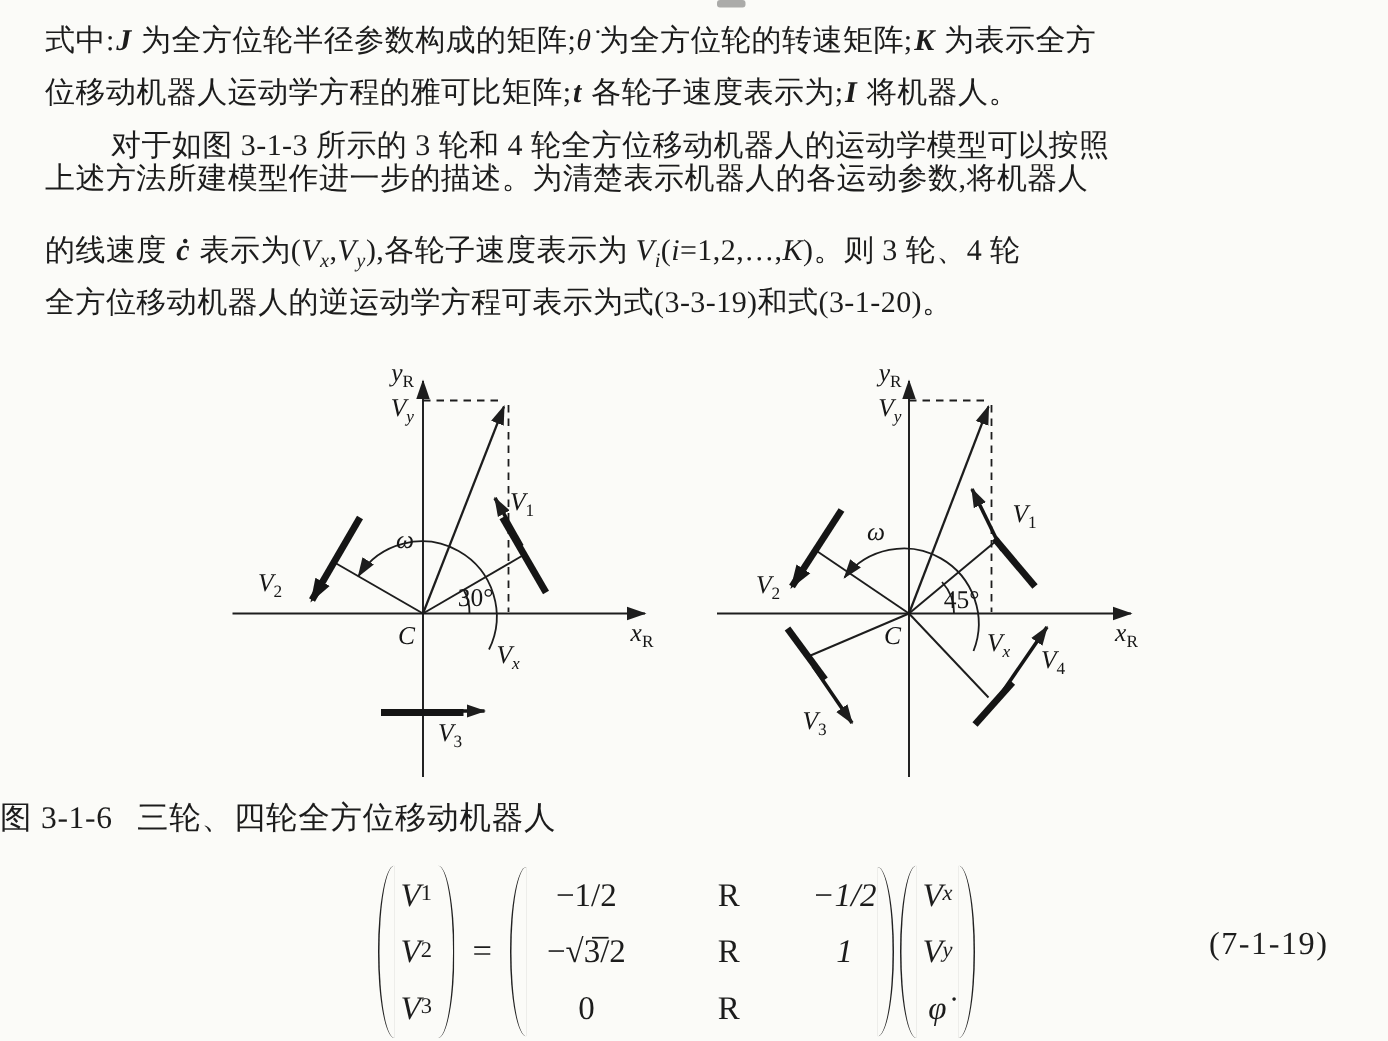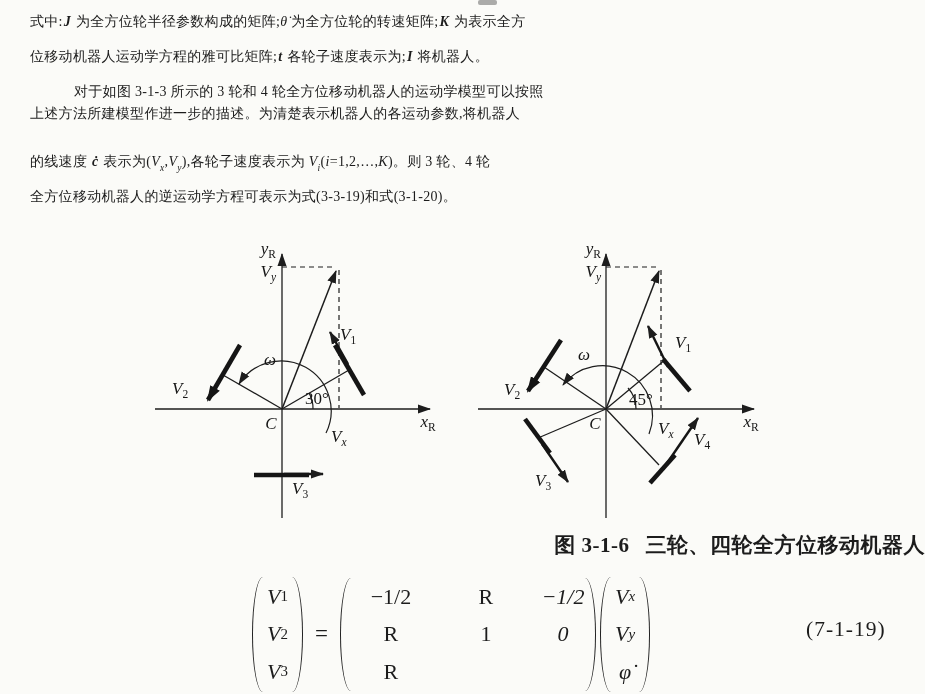--- a/index.html
+++ b/index.html
@@ -2,37 +2,37 @@
 <html><head>
 <meta charset="utf-8">
 <style>
   html,body{margin:0;padding:0;}
   body{
     width:925px;height:694px;position:relative;overflow:hidden;
     background:#fbfbf8;color:#1c1c1c;
     font-family:"Liberation Serif","DejaVu Serif",serif;
   }
   .page{position:absolute;inset:0;}
-  .tline{position:absolute;left:30px;width:885px;font-size:14px;
+  .tline{position:absolute;left:30px;width:885px;font-size:20px;
          letter-spacing:.3px;white-space:nowrap;}
   .indent{left:74px;}
   .bi{font-weight:bold;font-style:italic;margin:0 1px;}
   .it{font-style:italic;}
   .ss{font-size:68%;font-style:italic;vertical-align:-5px;}
   .artifact{position:absolute;left:478px;top:0;width:19px;height:5px;
             background:#4a4a4a;opacity:.45;border-radius:2px;}
   .fig{position:absolute;}
   .figL{left:140px;top:236px;}
   .figR{left:468px;top:236px;}
   .svglab{font-style:italic;font-size:17px;fill:#161616;
           font-family:"Liberation Serif","DejaVu Serif",serif;}
   .svgsub{font-size:11.5px;}
   .upright{font-style:normal;}
-  .caption{position:absolute;top:531px;left:0;width:925px;text-align:right;
-           font-size:21px;letter-spacing:.5px;font-weight:bold;}
+  .caption{position:absolute;top:531px;left:0;width:925px;text-align:left;
+           font-size:21px;letter-spacing:.5px;}
   .caption .cap-label{margin-right:16px;}
   .eq{position:absolute;left:252px;top:577px;display:flex;align-items:center;}
   .pl,.pr{width:10px;align-self:stretch;}
   .pl{border-left:1.7px solid #222;border-radius:100% 0 0 100% / 50% 0 0 50%;}
   .pr{border-right:1.7px solid #222;border-radius:0 100% 100% 0 / 0 50% 50% 0;}
   .cvec{display:flex;align-items:stretch;}
   .col{display:flex;flex-direction:column;justify-content:space-around;padding:1px 4px;}
   .mcell{height:37.5px;display:flex;align-items:center;justify-content:center;
          font-size:22px;}
   .mat-grid{display:grid;grid-template-columns:80px 110px 44px;align-content:space-around;}
@@ -174,20 +174,21 @@
       </div>
       <div class="pr"></div>
     </div>
     <span class="eqs">=</span>
     <div class="cvec">
       <div class="pl"></div>
       <div class="mat-grid">
         <span class="mcell">−1/2</span>
         <span class="mcell">R</span>
         <span class="mcell">−1/2</span>
+        <span class="mcell">−√3̅/2</span>
         <span class="mcell">R</span>
         <span class="mcell">1</span>
         <span class="mcell">0</span>
         <span class="mcell">R</span>
       </div>
       <div class="pr"></div>
     </div>
     <div class="cvec" style="margin-left:4px">
       <div class="pl"></div>
       <div class="col">

